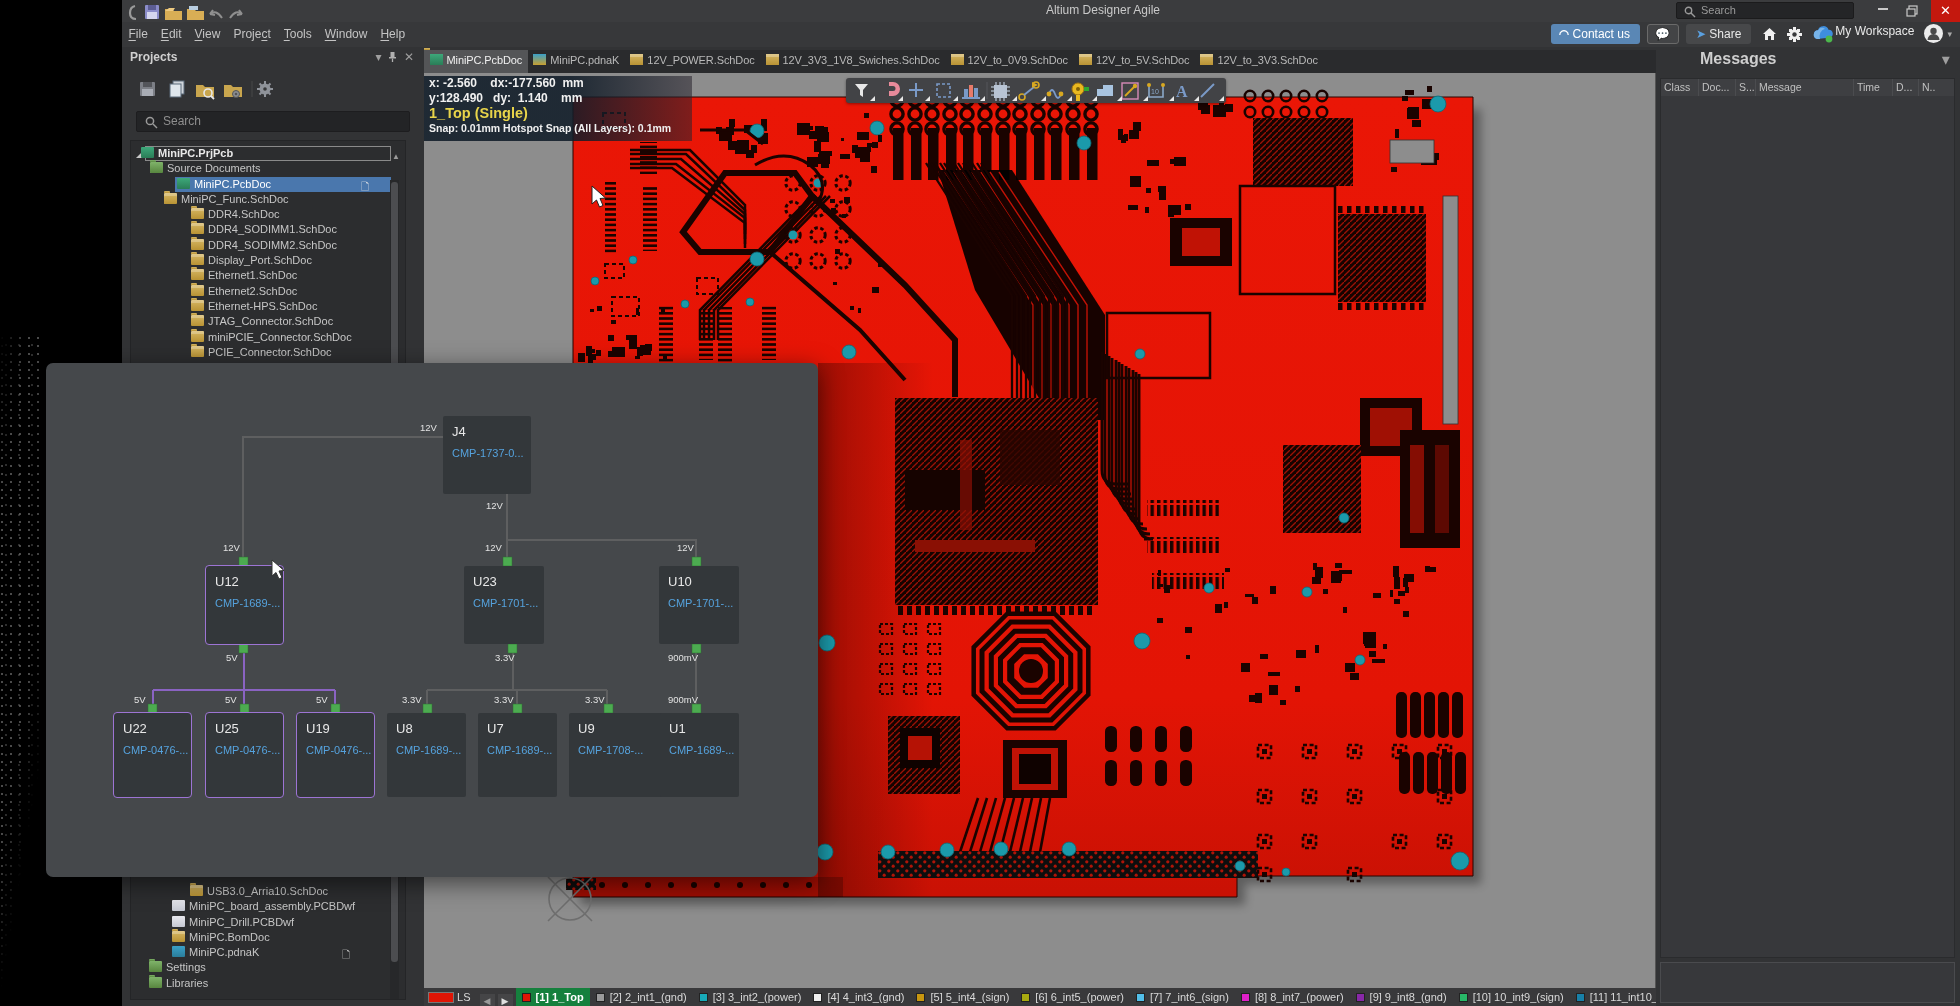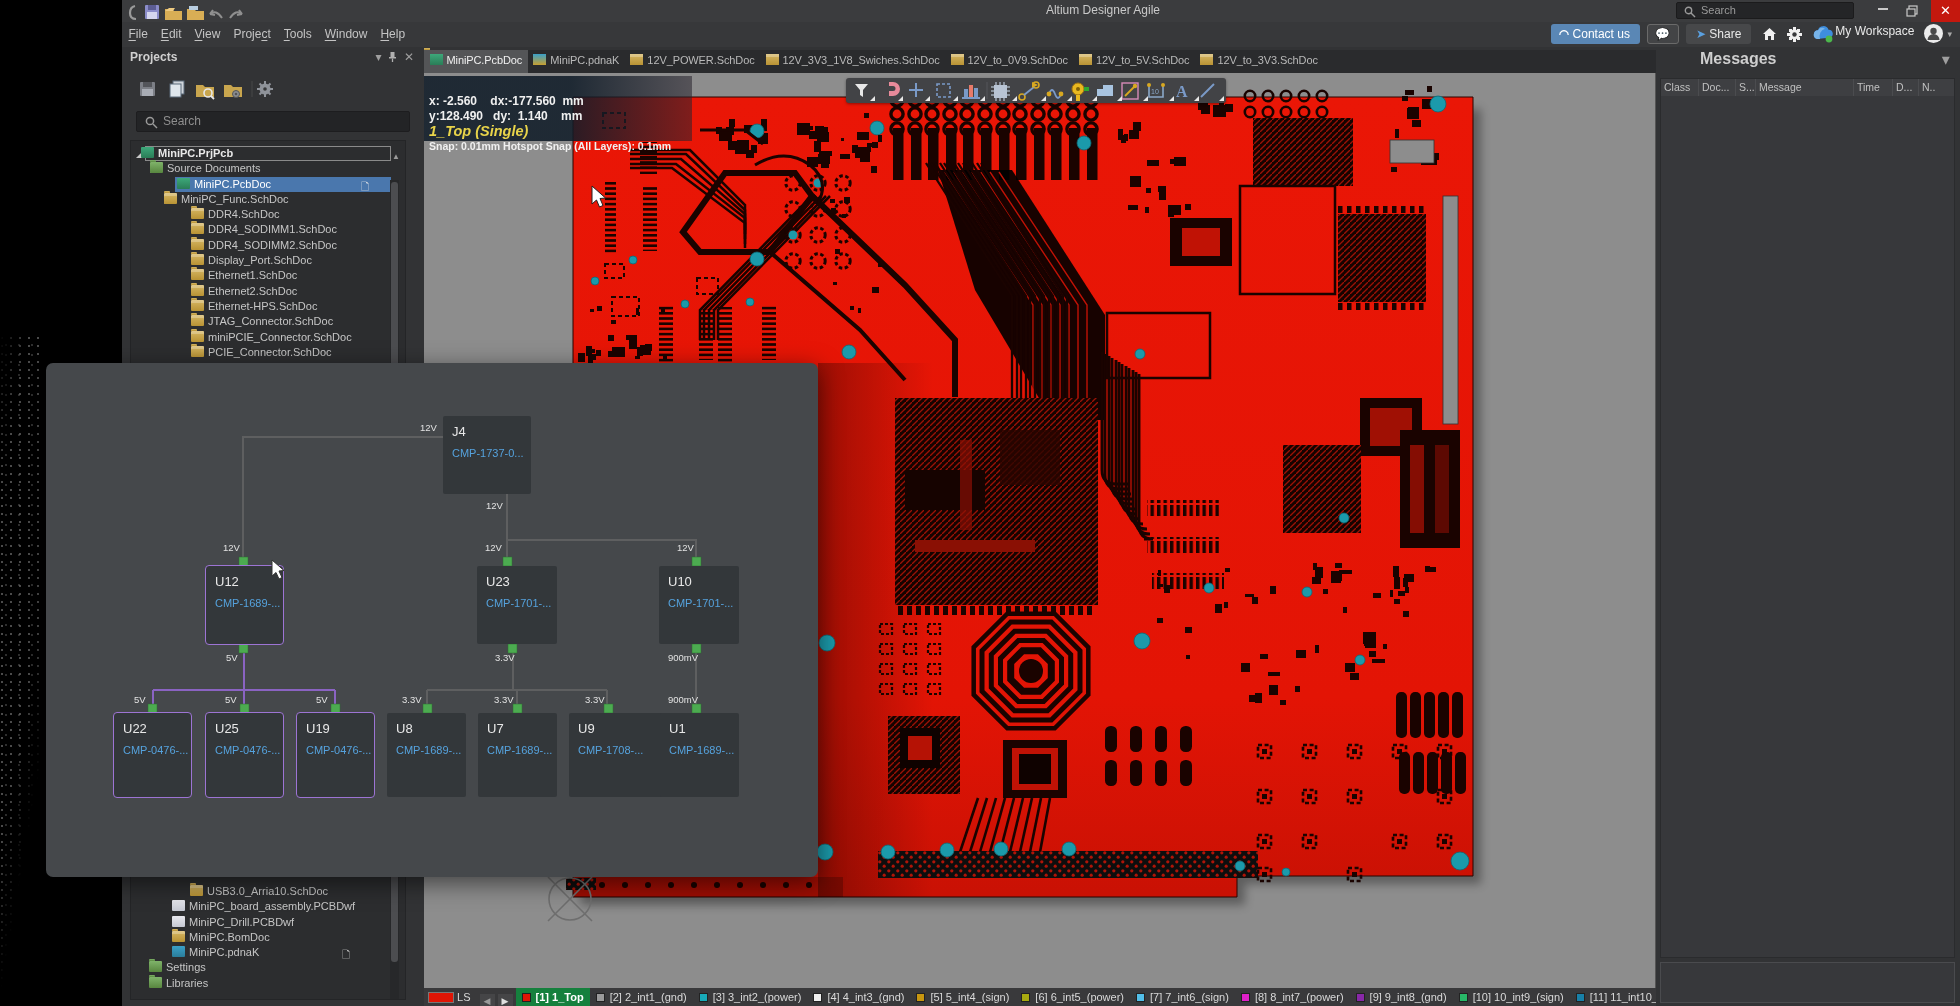--- a/index.html
+++ b/index.html
@@ -670,24 +670,24 @@
           <rect x="661" y="309" width="4" height="4"></rect>
           <rect x="636" y="308" width="3" height="7"></rect>
           <rect x="635" y="356" width="5" height="3"></rect>
         </g>
         <path d="M755,165 q30,-18 55,0 q20,16 8,38" fill="none" stroke="#1a0300" stroke-width="3"></path>
         <path d="M700,130 h45 l18,14" fill="none" stroke="#1a0300" stroke-width="3"></path>
         <path d="M592,186 L592,204 L596.5,200 L599.5,207 L603,205.5 L600,198.5 L605.5,198 Z" fill="#fff" stroke="#222" stroke-width="1"></path>
 </svg>
   </div>
 
-  <div class="abs" id="hud" style="left:424px;top:76px;width:268px;height:65px;background:linear-gradient(90deg,rgba(16,28,40,0.88) 55%,rgba(40,35,45,0.55));color:#f0f0f0;font-size:12px;font-weight:bold;padding:18px 0 0 5px;line-height:14.5px;">
+  <div class="abs" id="hud" style="left:424px;top:76px;width:268px;height:65px;background:linear-gradient(90deg,rgba(16,28,40,0.88) 55%,rgba(40,35,45,0.55));color:#f0f0f0;font-size:12px;font-weight:bold;padding:0 0 0 5px;line-height:14.5px;">
     <div>x:&nbsp;-2.560&nbsp;&nbsp;&nbsp;&nbsp;dx:-177.560&nbsp;&nbsp;mm</div>
     <div>y:128.490&nbsp;&nbsp;&nbsp;dy:&nbsp;&nbsp;1.140&nbsp;&nbsp;&nbsp;&nbsp;mm</div>
-    <div style="color:#e8d44a;font-size:14.5px;line-height:16px;font-style:italic;">1_Top (Single)</div>
+    <div style="color:#e8d44a;font-size:14.5px;line-height:16px;">1_Top (Single)</div>
     <div style="font-size:10.5px;">Snap: 0.01mm Hotspot Snap (All Layers): 0.1mm</div>
   </div>
 
   <div class="abs" id="fbar" style="left:846px;top:78px;width:380px;height:25px;background:#424346;border-radius:3px;box-shadow:0 1px 3px rgba(0,0,0,.4);">
     <svg width="380" height="25" style="position:absolute">
       <g>
         <path d="M9 6 h13 l-5 6 v7 l-3 -2 v-5 z" fill="#e8e8e8"></path>
         <path d="M37 8 a7 7 0 0 1 14 0 v4 h-5 v-4 a2.5 2.5 0 0 0 -5 0 v4 h-4 z" fill="#e88a9a" transform="rotate(90 44 11)"></path>
         <path d="M70 5 v14 M63 12 h14" stroke="#7a9ac8" stroke-width="2" fill="none"></path>
         <rect x="91" y="6" width="13" height="13" fill="none" stroke="#7a9ac8" stroke-width="1.6" stroke-dasharray="3,2"></rect>
@@ -999,21 +999,21 @@
       </g>
     </svg>
     <div class="blk" style="left:397px;top:53px;width:88px;height:78px;">
         <div class="t1">J4</div>
         <div class="t2">CMP-1737-0...</div>
       </div>
     <div class="blk sel" style="left:159px;top:202px;width:79px;height:80px;">
         <div class="t1">U12</div>
         <div class="t2">CMP-1689-...</div>
       </div>
-    <div class="blk" style="left:431px;top:203px;width:80px;height:78px;">
+    <div class="blk" style="left:418px;top:203px;width:80px;height:78px;">
         <div class="t1">U23</div>
         <div class="t2">CMP-1701-...</div>
       </div>
     <div class="blk" style="left:613px;top:203px;width:80px;height:78px;text-decoration:underline;">
         <div class="t1">U10</div>
         <div class="t2">CMP-1701-...</div>
       </div>
     <div class="blk sel" style="left:67px;top:349px;width:79px;height:86px;">
         <div class="t1">U22</div>
         <div class="t2">CMP-0476-...</div>

